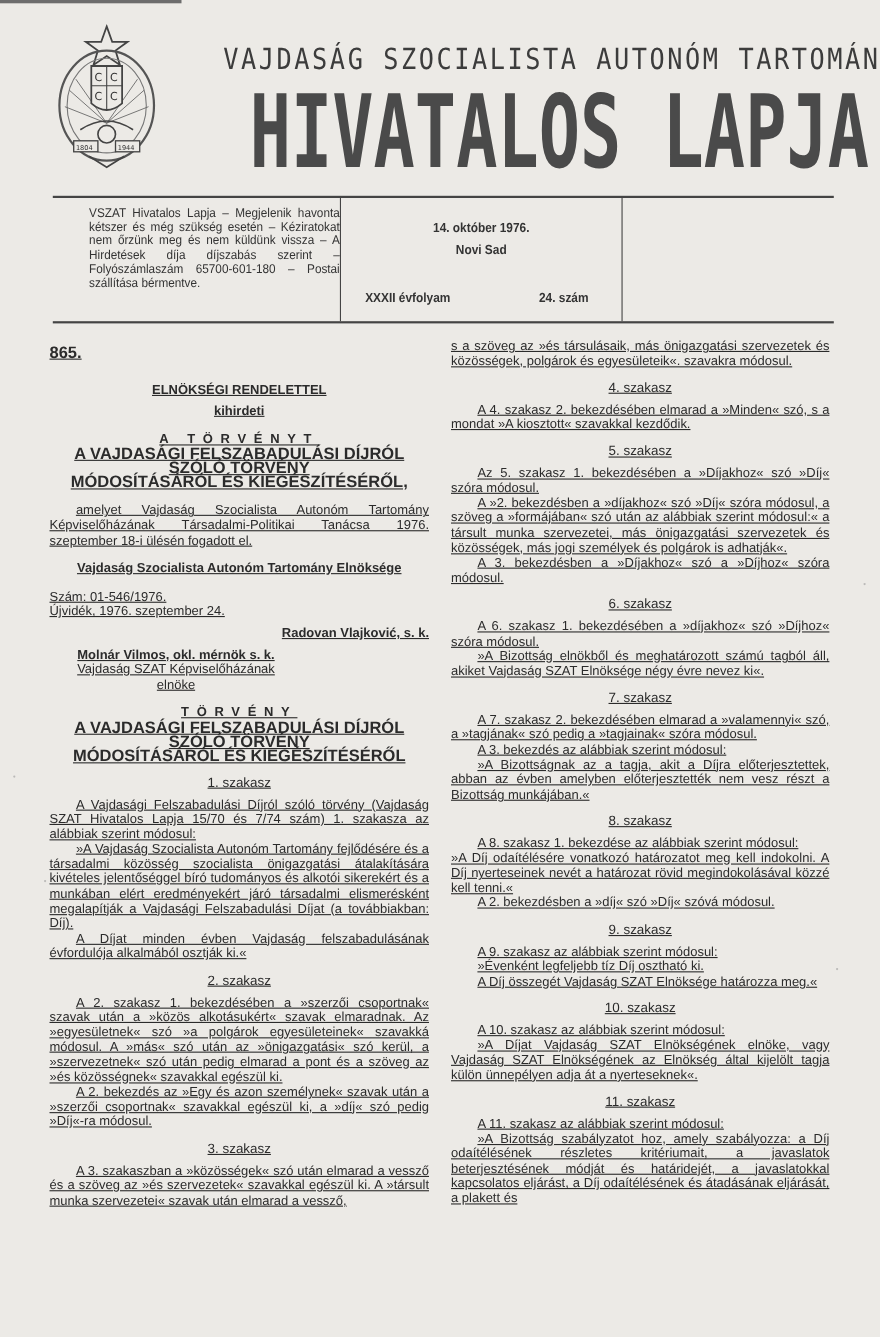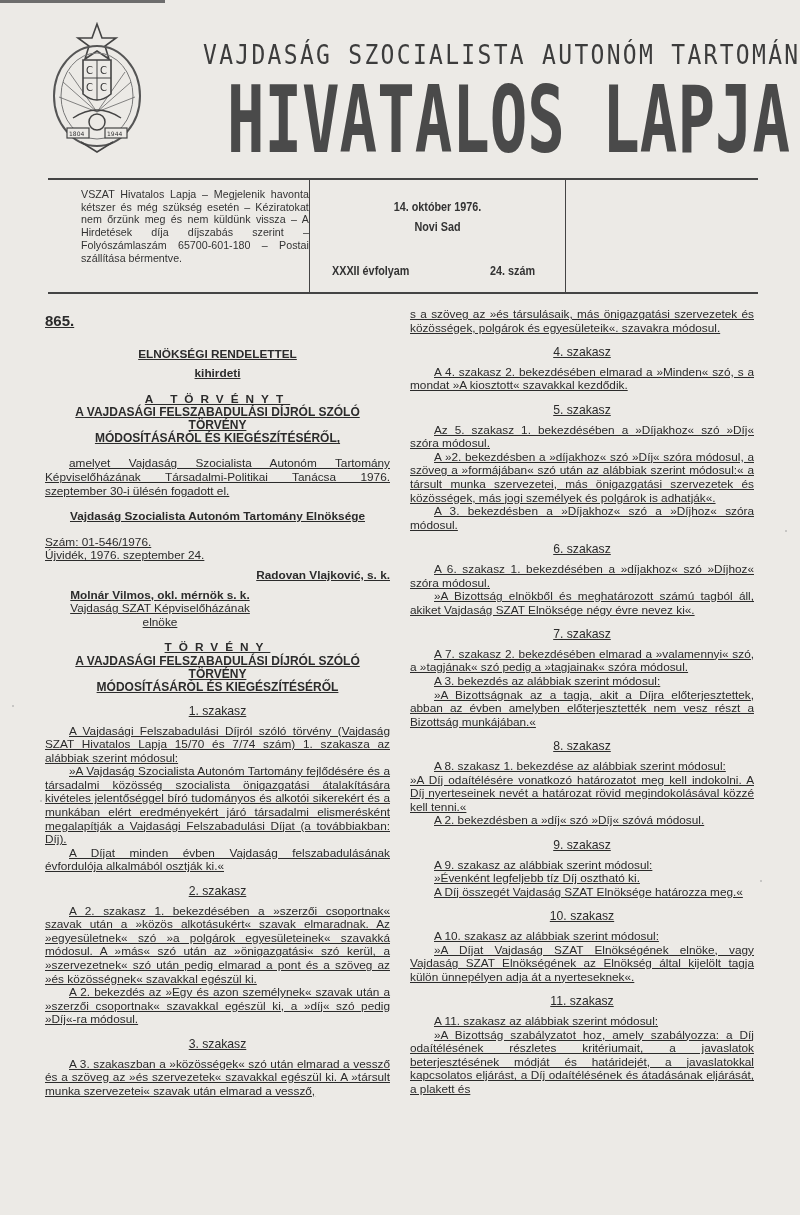--- a/index.html
+++ b/index.html
@@ -48,21 +48,21 @@
   .col-b { left: 410px; width: 344px; }
   .column p { margin: 0; text-align: justify; text-align-last: left; text-decoration: underline; }
   .ind { text-indent: 24px; }
   .center { text-align: center; text-align-last: center !important; }
   .bold { font-weight: bold; }
   .docnum { font-weight: bold; font-size: 15px; margin: 6px 0 8px 0 !important; }
   .sec { text-align: center !important; text-align-last: center !important; margin: 11px 0 6px 0 !important; font-size: 12.2px; }
   .gap { height: 12px; }
   .gap-s { height: 6px; }
   .spaced { letter-spacing: 7px; font-weight: bold; }
-  .heading { font-weight: bold; text-align: center !important; text-align-last: center !important; line-height: 13px; font-size: 12px; }
+  .heading { font-weight: bold; text-align: center !important; text-align-last: center !important; line-height: 13px; font-size: 15px; }
   .right { text-align: right !important; text-align-last: right !important; }
   .sig2-center { width: 230px; text-align: center !important; text-align-last: center !important; }
   .grain { position: absolute; width: 2px; height: 2px; background: #999; border-radius: 1px; opacity: 0.6; }
 </style>
 </head>
 <body>
 
 <div class="top-edge"></div>
 
 <div class="masthead">
@@ -124,21 +124,21 @@
   <p class="docnum">865.</p>
   <div class="gap"></div>
   <p class="center bold">ELNÖKSÉGI RENDELETTEL</p>
   <div class="gap-s"></div>
   <p class="center bold">kihirdeti</p>
   <div class="gap"></div>
   <p class="center spaced">A TÖRVÉNYT</p>
   <p class="heading">A VAJDASÁGI FELSZABADULÁSI DÍJRÓL SZÓLÓ TÖRVÉNY</p>
   <p class="heading">MÓDOSÍTÁSÁRÓL ÉS KIEGÉSZÍTÉSÉRŐL,</p>
   <div class="gap"></div>
-  <p class="ind">amelyet Vajdaság Szocialista Autonóm Tartomány Képviselőházának Társadalmi-Politikai Tanácsa 1976. szeptember 30-i ülésén fogadott el.</p>
+  <p class="ind">amelyet Vajdaság Szocialista Autonóm Tartomány Képviselőházának Társadalmi-Politikai Tanácsa 1976. szeptember 18-i ülésén fogadott el.</p>
   <div class="gap"></div>
   <p class="center bold">Vajdaság Szocialista Autonóm Tartomány Elnöksége</p>
   <div class="gap"></div>
   <p>Szám: 01-546/1976.</p>
   <p>Újvidék, 1976. szeptember 24.</p>
   <div class="gap-s"></div>
   <p class="right bold">Radovan Vlajković, s. k.</p>
   <div class="gap-s"></div>
   <div class="sig2-center">
     <p class="bold center">Molnár Vilmos, okl. mérnök s. k.</p>

